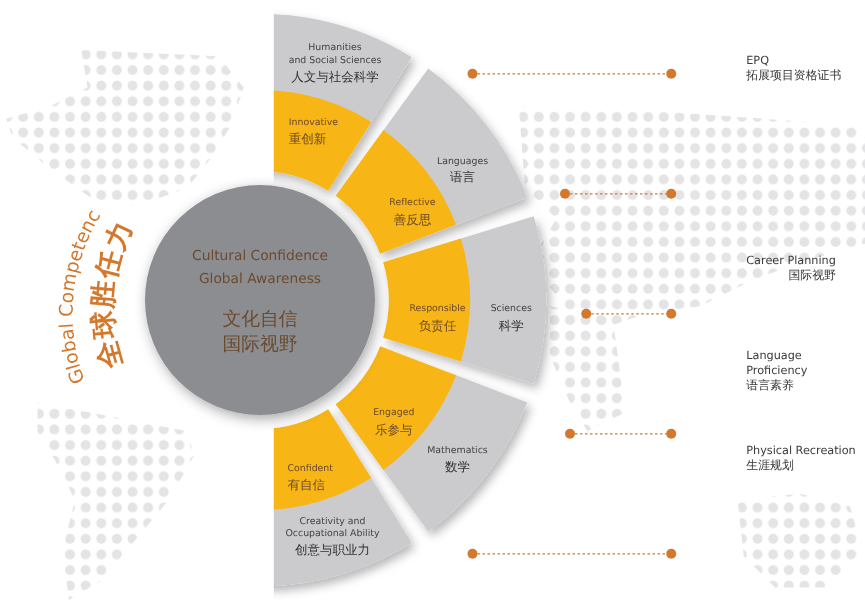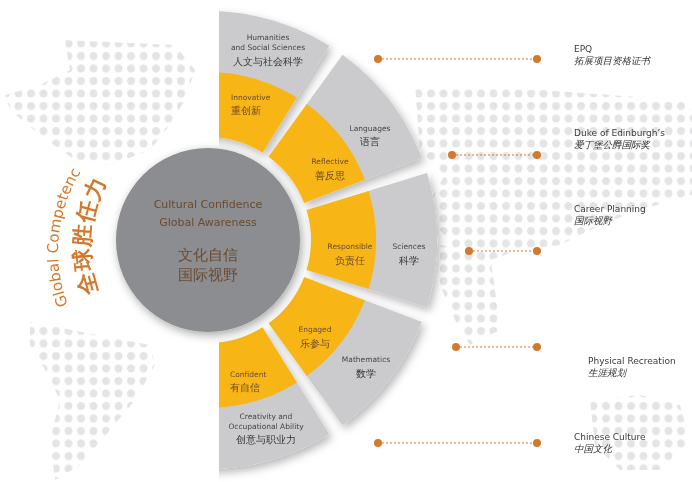--- a/index.html
+++ b/index.html
@@ -1,20 +1,20 @@
 <!DOCTYPE html>
 <html><head>
 <meta charset="utf-8">
 <style>
   html, body { margin:0; padding:0; background:#ffffff; }
   body { width:692px; height:482px; position:relative; overflow:hidden; font-family:"DejaVu Sans", "Liberation Sans", sans-serif; }
   #stage { position:absolute; left:0; top:0; width:692px; height:482px; }
   svg text { font-family:"DejaVu Sans", "Liberation Sans", sans-serif; }
-  .right-item { position:absolute; left:574px; font-size:9px; color:#3a3a3a; line-height:12px; }
-  .right-item .cn { font-size:9.5px; color:#333;font-style:italic; }
+  .right-item { position:absolute; left:597px; font-size:9px; color:#3a3a3a; line-height:12px; }
+  .right-item .cn { font-size:9.5px; color:#333; }
 </style>
 </head>
 <body>
 
 <div id="stage">
   <svg width="692" height="482" viewBox="0 0 692 482" xmlns="http://www.w3.org/2000/svg">
     <defs>
       <filter id="sh" x="-20%" y="-20%" width="140%" height="140%">
         <feDropShadow dx="3" dy="4" stdDeviation="4" flood-color="#000" flood-opacity="0.28"></feDropShadow>
       </filter>
@@ -131,29 +131,25 @@
         <circle cx="378" cy="443" r="4" stroke="none"></circle>
         <circle cx="537" cy="443" r="4" stroke="none"></circle>
     </g>
   </svg>
 
   
   <div class="right-item" style="top:43px;">
     <div>EPQ</div>
     <div class="cn">拓展项目资格证书</div>
   </div>
-  <div class="right-item" style="top:127px;">
-    <div>Duke of Edinburgh’s</div>
-    <div class="cn">爱丁堡公爵国际奖</div>
-  </div>
-  <div class="right-item" style="top:203px;">
+  <div class="right-item" style="top:203px;text-align:right;">
     <div>Career Planning</div>
     <div class="cn">国际视野</div>
   </div>
-  <div class="right-item" style="top:355px;margin-left:14px;">
+  <div class="right-item" style="top:279px;">
+    <div>Language Proficiency</div>
+    <div class="cn">语言素养</div>
+  </div>
+  <div class="right-item" style="top:355px;">
     <div>Physical Recreation</div>
     <div class="cn">生涯规划</div>
-  </div>
-  <div class="right-item" style="top:431px;">
-    <div>Chinese Culture</div>
-    <div class="cn">中国文化</div>
   </div>
 </div>
 
 </body></html>

